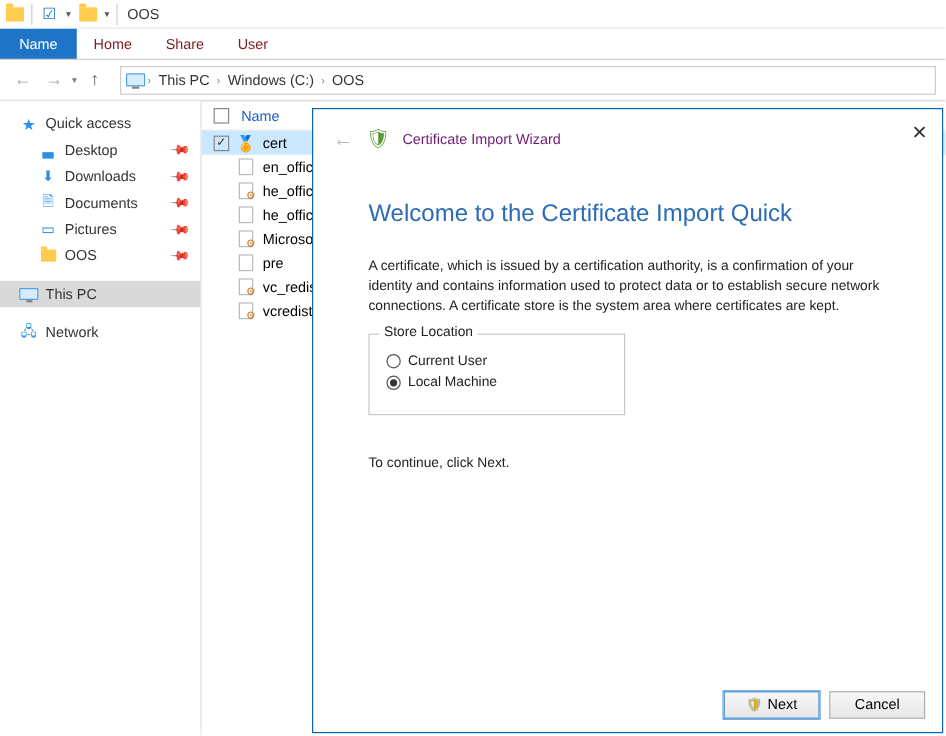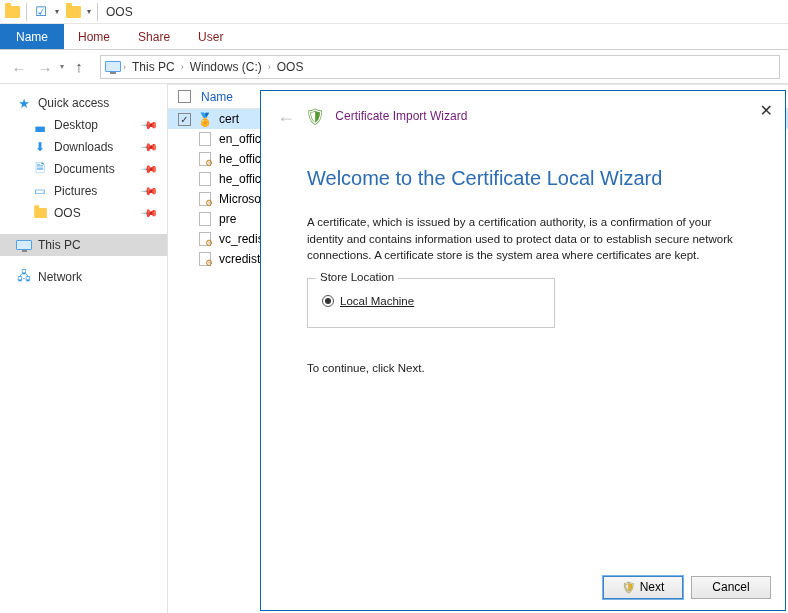--- a/index.html
+++ b/index.html
@@ -67,21 +67,21 @@
   .wiz-header { height: 50px; display: flex; align-items: center; padding: 0 16px; gap: 10px; position: relative; }
   .wiz-header .back { color: #bcbcbc; font-size: 18px; }
   .wiz-header .wiz-icon { color: #5a9a3a; font-size: 16px; }
   .wiz-header .wiz-title { font-size: 12px; color: #701a75; }
   .wiz-header .close { position: absolute; right: 12px; top: 10px; font-size: 16px; color: #333; }
 
   .wiz-body { flex: 1; padding: 26px 46px 0 46px; color: #222; }
   .wiz-body h1 { font-size: 20px; font-weight: 400; color: #2b6cb3; margin: 0 0 24px 0; }
   .wiz-body p { font-size: 11.5px; line-height: 1.45; margin: 0 0 14px 0; }
 
-  .store-box { border: 1px solid #c9c9c9; padding: 10px 14px 14px 14px; width: 248px; margin-top: 6px; position: relative; text-decoration: underline; }
+  .store-box { border: 1px solid #c9c9c9; padding: 10px 14px 14px 14px; width: 214px; margin-top: 6px; position: relative; }
   .store-box .legend { position: absolute; top: -8px; left: 8px; background: #fff; padding: 0 4px; font-size: 11.5px; }
   .radio-row { display: flex; align-items: center; gap: 6px; font-size: 11.5px; margin: 6px 0; }
   .radio { width: 12px; height: 12px; border: 1px solid #555; border-radius: 50%; display: inline-flex; align-items: center; justify-content: center; }
   .radio.checked::after { content: ""; width: 6px; height: 6px; border-radius: 50%; background: #333; }
 
   .continue { font-size: 11.5px; margin-top: 34px; }
 
   .wiz-footer { height: 46px; display: flex; align-items: center; justify-content: flex-end; gap: 8px; padding: 0 14px; }
   .wiz-btn { min-width: 80px; height: 23px; border: 1px solid #adadad; background: linear-gradient(#f7f7f7,#e7e7e7); font-size: 12px; display: flex; align-items: center; justify-content: center; gap: 4px; }
   .wiz-btn.primary { border: 1px solid #3a84c8; outline: 1px solid #76b3e6; }
@@ -245,25 +245,29 @@
 </div>
 
 <div class="wizard">
   <div class="wiz-header">
     <span class="back">←</span>
     <span class="wiz-icon">🛡</span>
     <span class="wiz-title">Certificate Import Wizard</span>
     <span class="close">✕</span>
   </div>
   <div class="wiz-body">
-    <h1>Welcome to the Certificate Local Wizard</h1>
+    <h1>Welcome to the Certificate Import Quick</h1>
     <p>A certificate, which is issued by a certification authority, is a confirmation of your identity and contains information used to protect data or to establish secure network connections. A certificate store is the system area where certificates are kept.</p>
     <div class="store-box">
       <span class="legend">Store Location</span>
       <div class="radio-row">
+        <span class="radio"></span>
+        <span>Current User</span>
+      </div>
+      <div class="radio-row">
         <span class="radio checked"></span>
         <span>Local Machine</span>
       </div>
     </div>
     <div class="continue">To continue, click Next.</div>
   </div>
   <div class="wiz-footer">
     <div class="wiz-btn primary">
       <span class="shield">🛡</span>
       <span>Next</span>

